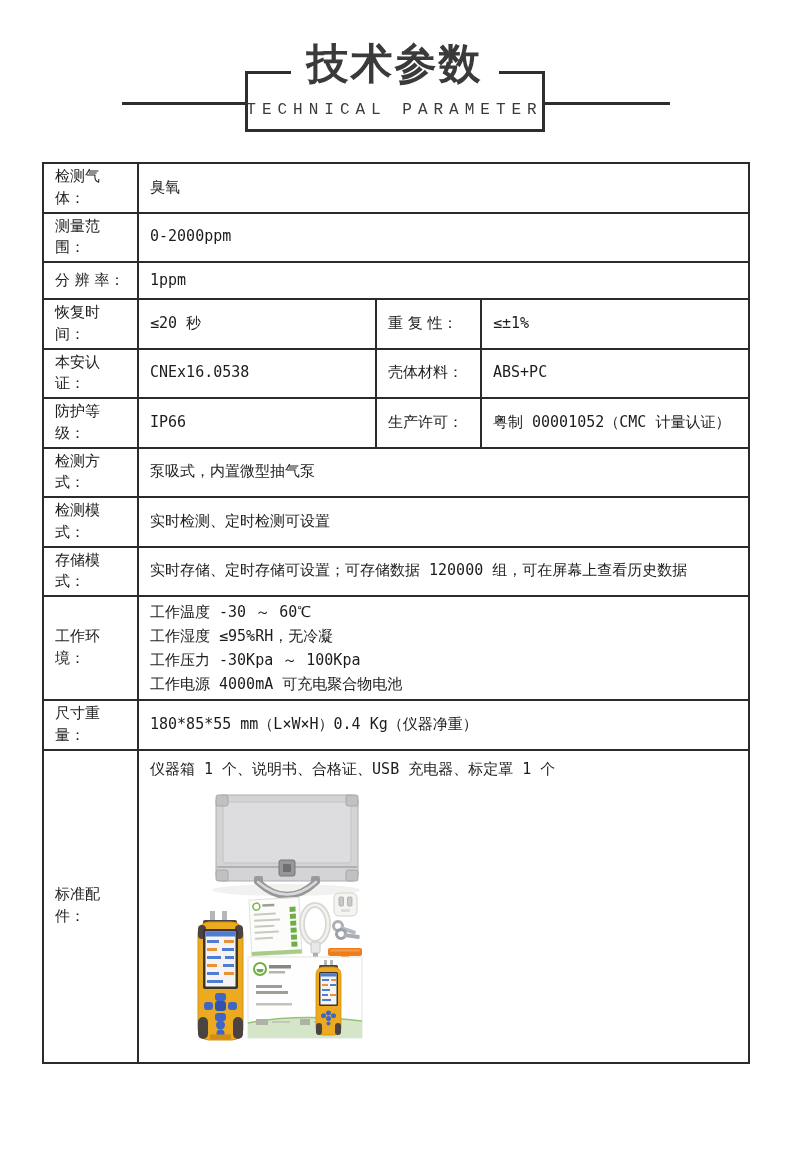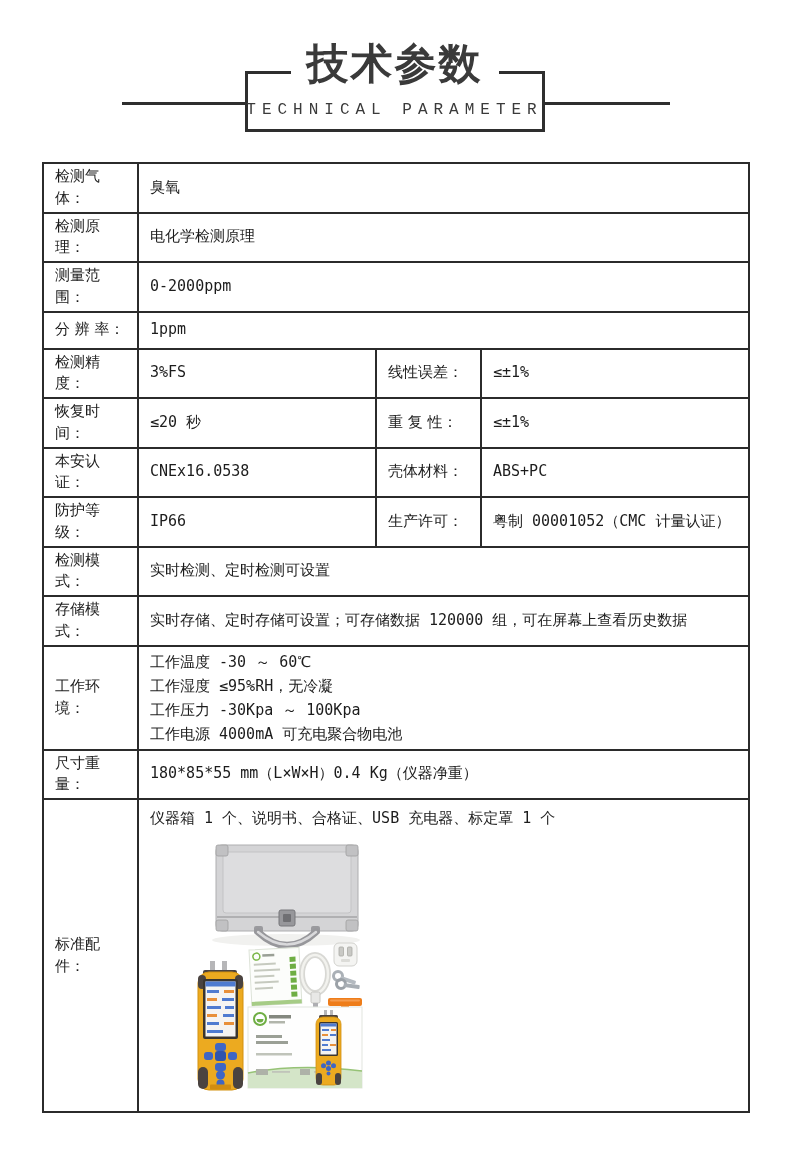--- a/index.html
+++ b/index.html
@@ -61,54 +61,48 @@
       <col style="width:238px">
       <col style="width:105px">
       <col style="width:268px">
     </colgroup>
   <tbody>
       <tr class="std">
     <td class="lbl">检测气体：</td>
     <td class="val" colspan="3">臭氧</td>
   </tr>
   <tr class="std">
-    <td class="lbl">检测原理：</td>
-    <td class="val" colspan="3">电化学检测原理</td>
-  </tr>
-  <tr class="std">
     <td class="lbl">测量范围：</td>
     <td class="val" colspan="3">0-2000ppm</td>
   </tr>
   <tr class="std">
     <td class="lbl">分 辨 率：</td>
     <td class="val" colspan="3">1ppm</td>
-  </tr>
-  <tr class="std">
-    <td class="lbl">检测精度：</td>
-    <td class="val">3%FS</td>
-    <td class="lbl">线性误差：</td>
-    <td class="val">≤±1%</td>
   </tr>
   <tr class="std">
     <td class="lbl">恢复时间：</td>
     <td class="val">≤20 秒</td>
     <td class="lbl">重 复 性：</td>
     <td class="val">≤±1%</td>
   </tr>
   <tr class="std">
     <td class="lbl">本安认证：</td>
     <td class="val">CNEx16.0538</td>
     <td class="lbl">壳体材料：</td>
     <td class="val">ABS+PC</td>
   </tr>
   <tr class="std">
     <td class="lbl">防护等级：</td>
     <td class="val">IP66</td>
     <td class="lbl">生产许可：</td>
     <td class="val">粤制 00001052（CMC 计量认证）</td>
+  </tr>
+  <tr class="std">
+    <td class="lbl">检测方式：</td>
+    <td class="val" colspan="3">泵吸式，内置微型抽气泵</td>
   </tr>
   <tr class="std">
     <td class="lbl">检测模式：</td>
     <td class="val" colspan="3">实时检测、定时检测可设置</td>
   </tr>
   <tr class="std">
     <td class="lbl">存储模式：</td>
     <td class="val" colspan="3">实时存储、定时存储可设置；可存储数据 120000 组，可在屏幕上查看历史数据</td>
   </tr>
   <tr class="env">

